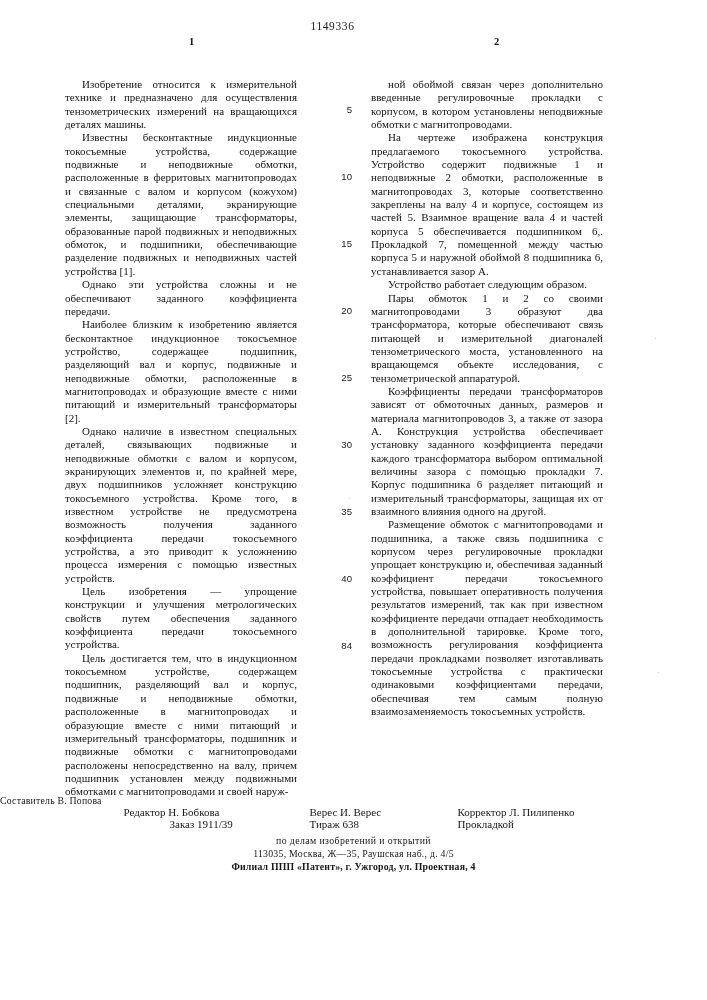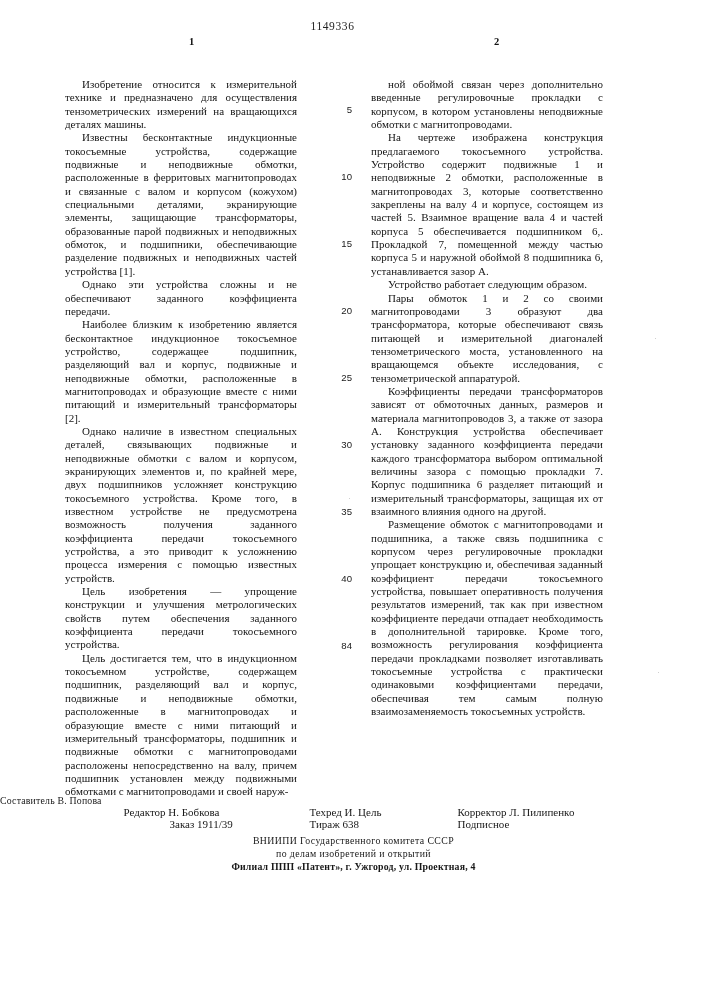--- a/index.html
+++ b/index.html
@@ -184,28 +184,28 @@
       <p>Размещение обмоток с магнитопроводами и подшипника, а также связь подшипника с корпусом через регулировочные прокладки упрощает конструкцию и, обеспечивая заданный коэффициент передачи токосъемного устройства, повышает оперативность получения результатов измерений, так как при известном коэффициенте передачи отпадает необходимость в дополнительной тарировке. Кроме того, возможность регулирования коэффициента передачи прокладками позволяет изготавливать токосъемные устройства с практически одинаковыми коэффициентами передачи, обеспечивая тем самым полную взаимозаменяемость токосъемных устройств.</p>
     </div>
 
   </div>
 
   <div class="imprint">
     <div class="compiler">Составитель В. Попова</div>
     <div class="credits">
       <div class="cell c1">Редактор Н. Бобкова</div>
       <div class="cell c2">Заказ 1911/39</div>
-      <div class="cell c3">Техред И. Цель</div>
+      <div class="cell c3">Верес И. Верес</div>
       <div class="cell c4">Тираж 638</div>
       <div class="cell c5">Корректор Л. Пилипенко</div>
-      <div class="cell c6">Подписное</div>
+      <div class="cell c6">Прокладкой</div>
     </div>
     <div class="org">
-      <div class="wide">ВНИИПИ  Государственного  комитета  СССР</div>
       <div class="wide">по  делам  изобретений  и  открытий</div>
+      <div>113035, Москва, Ж—35, Раушская наб., д. 4/5</div>
     </div>
     <div class="branch">Филиал ППП «Патент», г. Ужгород, ул. Проектная, 4</div>
   </div>
 
   <div class="speck" style="left:70px;  top:742px;"></div>
   <div class="speck" style="left:655px; top:338px;"></div>
   <div class="speck" style="left:658px; top:672px;"></div>
   <div class="speck" style="left:349px; top:498px;"></div>
 
 </div>

